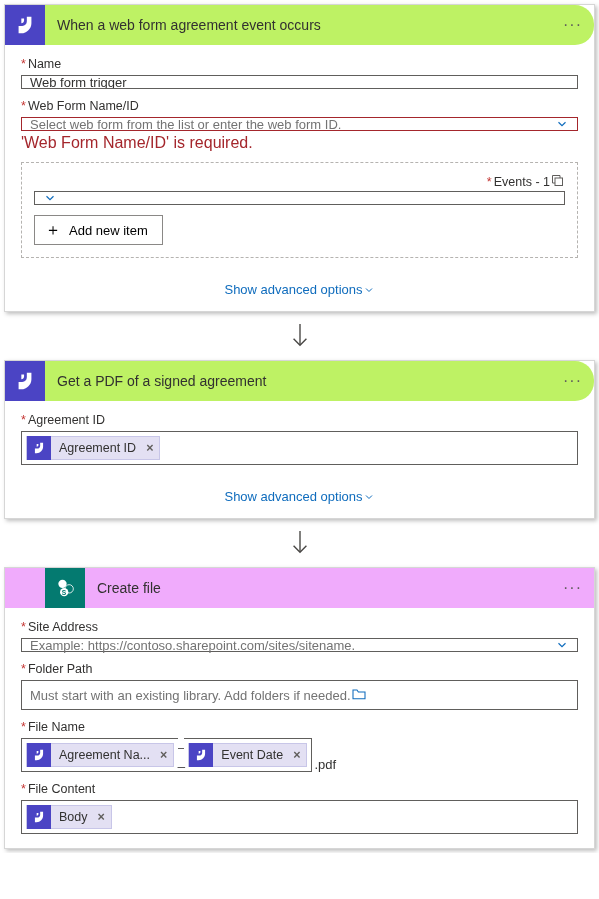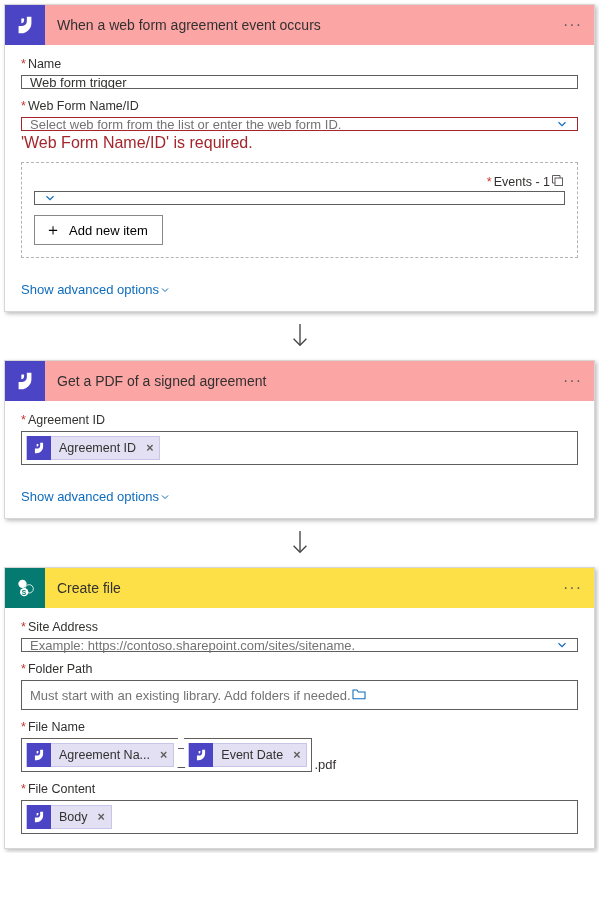--- a/index.html
+++ b/index.html
@@ -16,22 +16,22 @@
     box-shadow: 2px 2px 4px rgba(0,0,0,0.25);
     margin-bottom: 0;
     background: #fff;
   }
   .card-header {
     display: flex;
     align-items: center;
     padding: 0;
     height: 40px;
   }
-  .header-adobe { background: #fca5a5; }
-  .header-sharepoint { background: #fde047; }
+  .header-adobe { background: #bef264; border-radius: 19px; }
+  .header-sharepoint { background: #f0abfc; padding-left: 40px; }
   .icon-sq {
     width: 40px;
     height: 40px;
     display: flex;
     align-items: center;
     justify-content: center;
     flex-shrink: 0;
   }
   .icon-adobe { background: #4b44c4; }
   .icon-sharepoint { background: #047a70; }
@@ -113,20 +113,21 @@
     cursor: pointer;
   }
   .plus { font-size: 16px; line-height: 1; }
   .show-adv {
     padding: 10px 16px 14px 16px;
     color: #0f6cbd;
     font-size: 13px;
     display: flex;
     align-items: center;
     cursor: pointer;
+    justify-content: center;
   }
   .flow-arrow {
     display: flex;
     justify-content: center;
     padding: 10px 0;
   }
   .flow-arrow svg { color: #484644; }
   .token-row {
     border: 1px solid #605e5c;
     padding: 4px;

